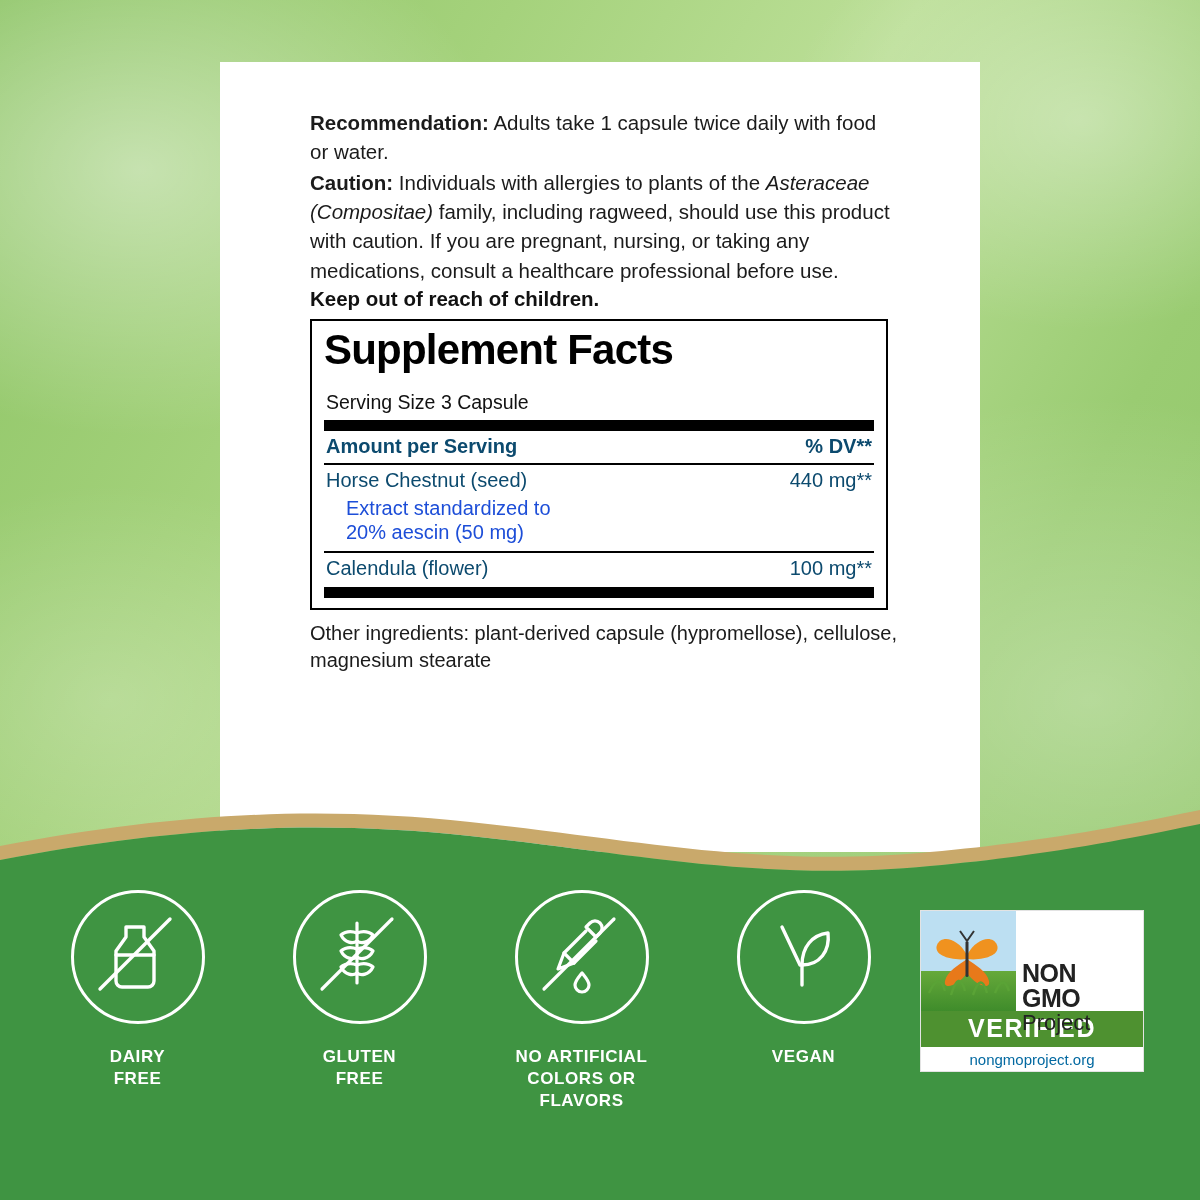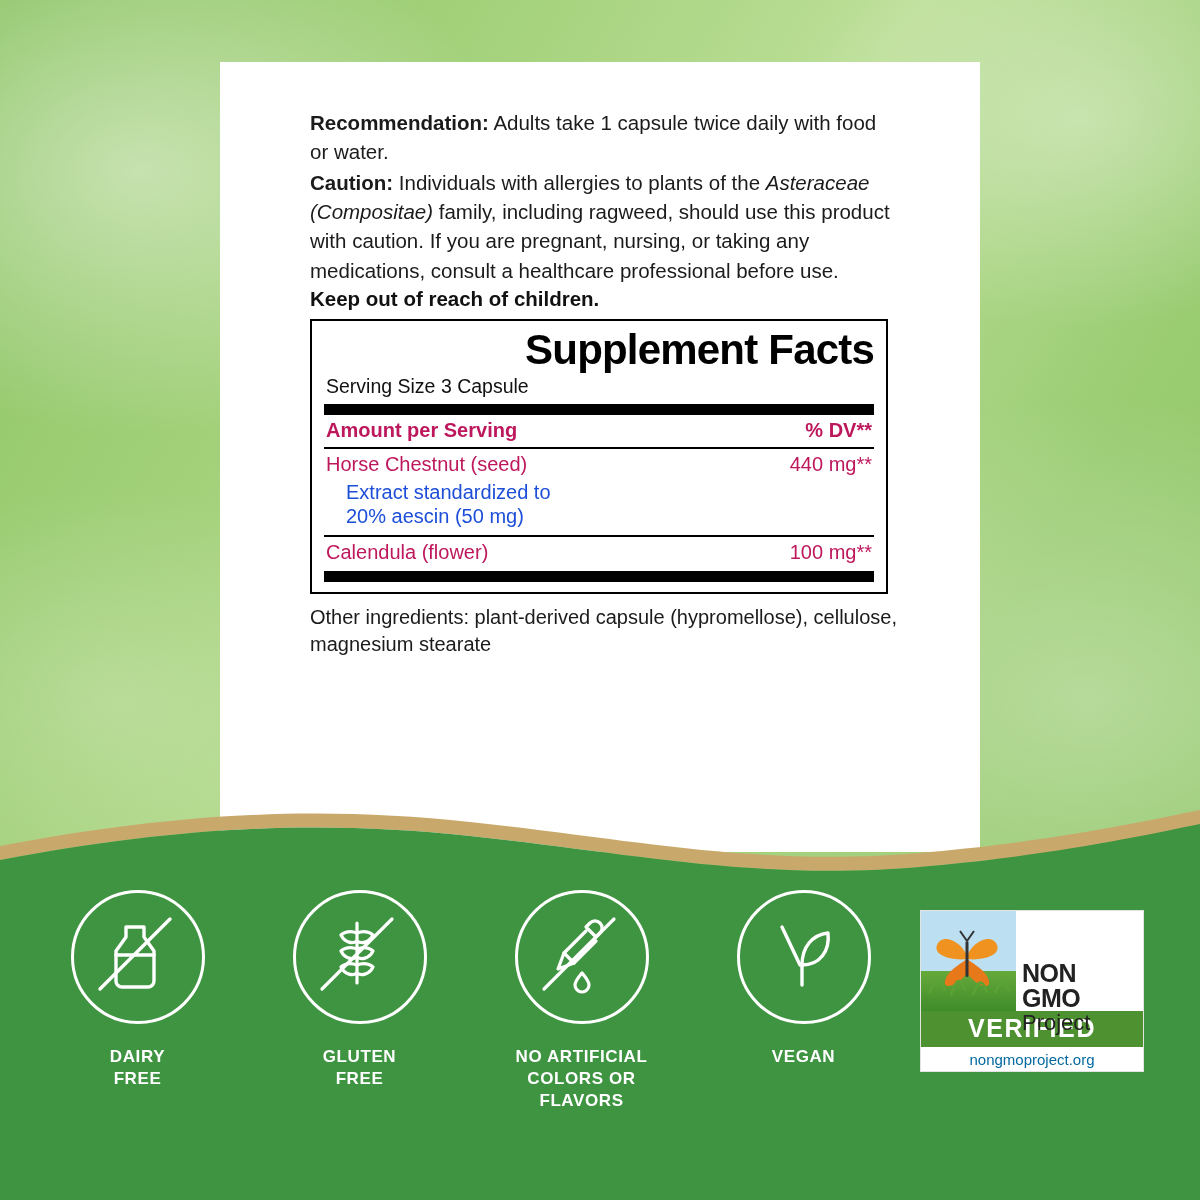--- a/index.html
+++ b/index.html
@@ -65,25 +65,25 @@
     border: 2.5px solid #000;
     padding: 8px 12px 10px 12px;
     box-sizing: border-box;
     width: 578px;
     background: #fff;
   }
   #supp-title {
     font-size: 42px;
     font-weight: bold;
     letter-spacing: -0.8px;
-    text-align: right;
+    text-align: left;
     line-height: 1.02;
     color: #000;
     font-family: "Liberation Sans", sans-serif;
-    margin: 0 0 2px 0;
+    margin: 0 0 18px 0;
   }
   .serving {
     font-size: 19.5px;
     color: #111;
     padding: 2px 0 4px 2px;
   }
   .rule-thick {
     height: 11px;
     background: #000;
     margin: 2px 0 0 0;
@@ -91,21 +91,21 @@
   .rule-thin {
     height: 1.6px;
     background: #000;
     margin: 0;
   }
   .row {
     display: flex;
     justify-content: space-between;
     align-items: baseline;
     font-size: 20px;
-    color: #be185d;
+    color: #0c4a6e;
     padding: 4px 2px 5px 2px;
   }
   .row.bold { font-weight: bold; }
   .row .rt { text-align: right; white-space: nowrap; }
   .sub-line {
     font-size: 20px;
     color: #1d4ed8;
     padding: 0 2px 1px 22px;
   }
   .footnote {

